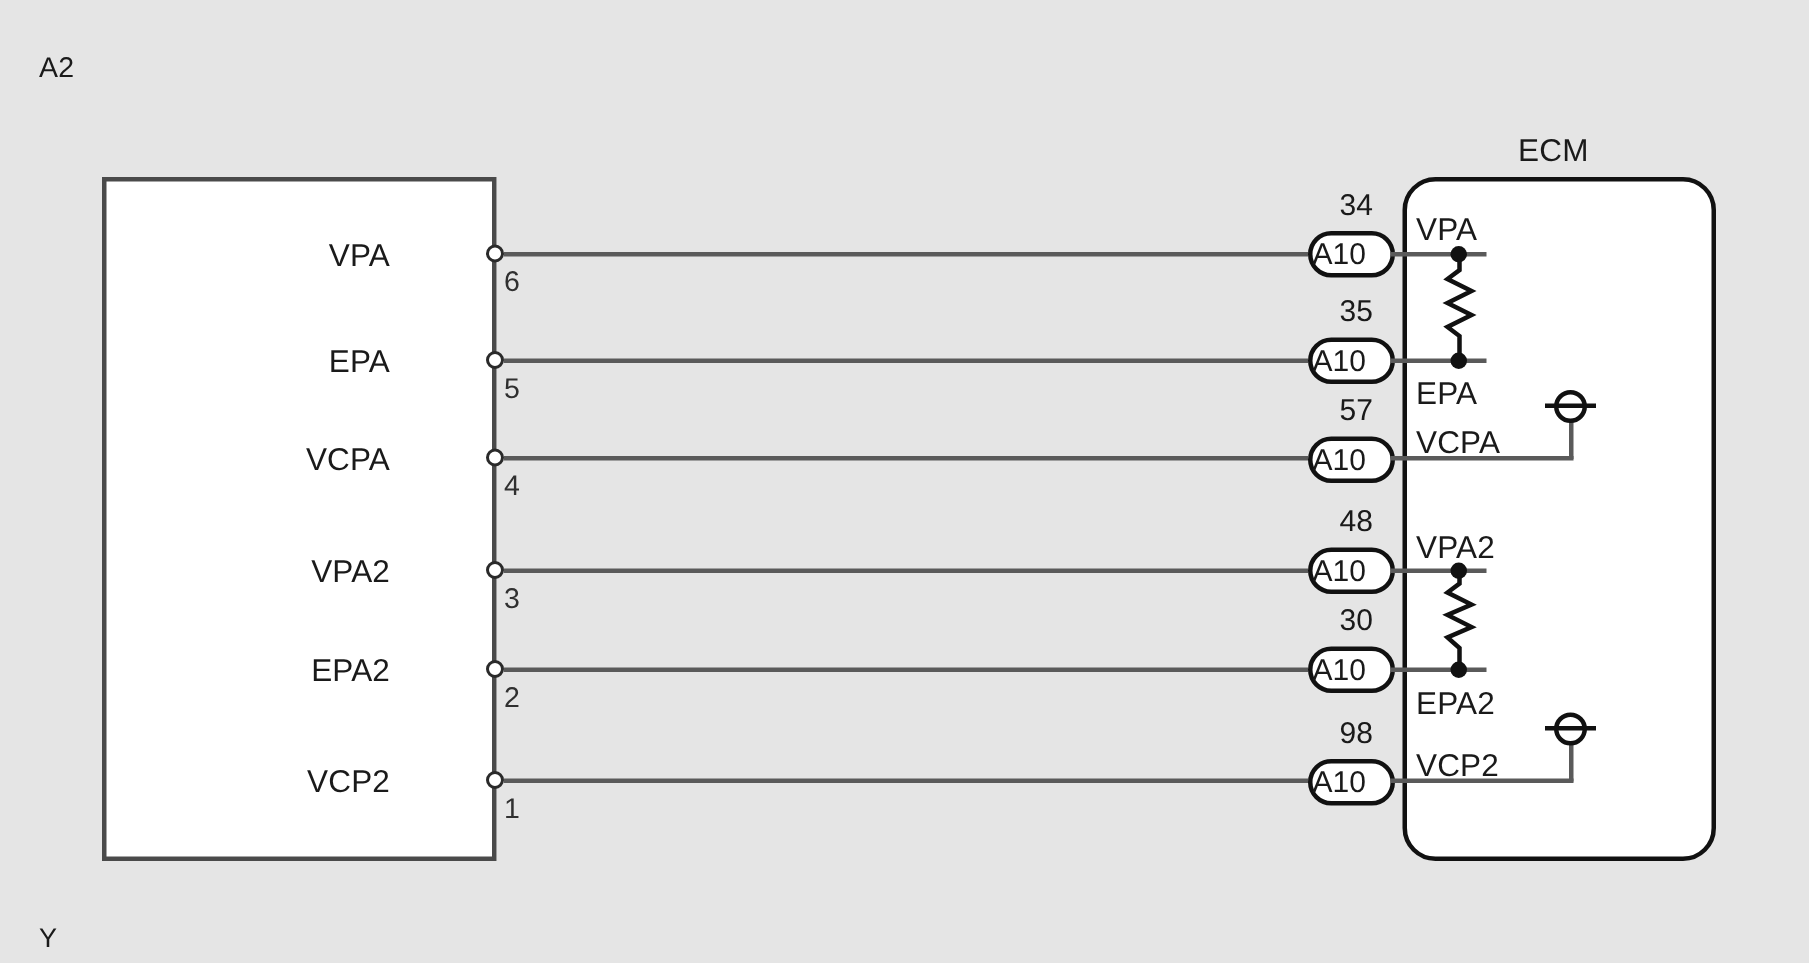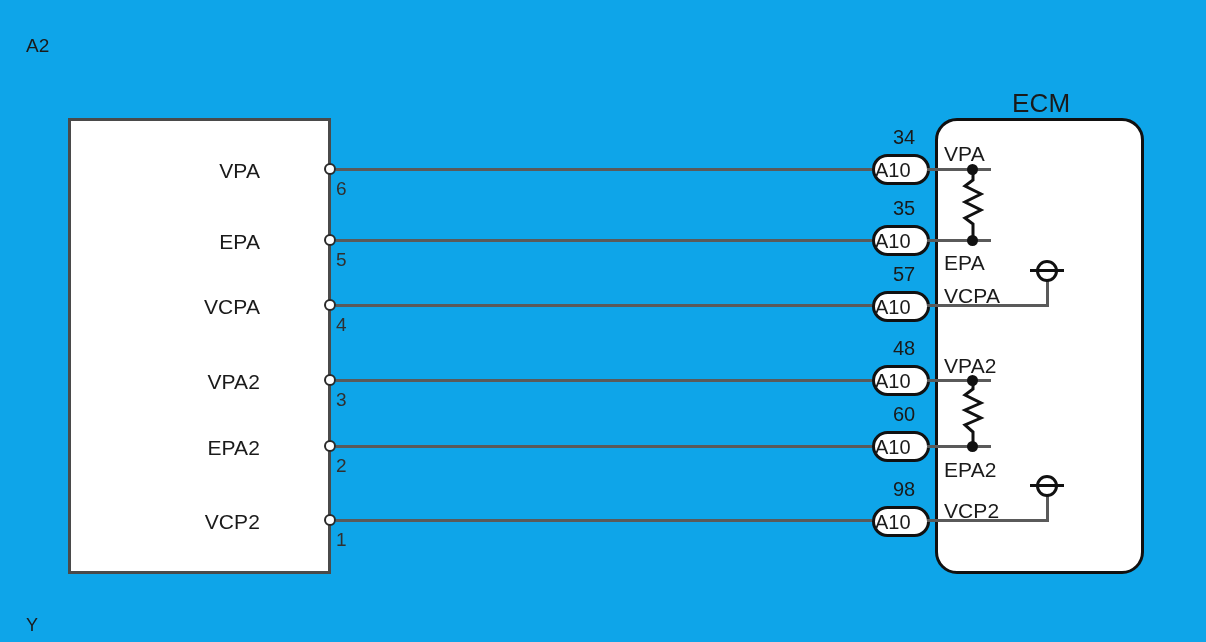--- a/index.html
+++ b/index.html
@@ -4,37 +4,37 @@
 <style>
   html, body {
     margin: 0;
     padding: 0;
     background: #ffffff;
   }
   #canvas {
     position: relative;
     width: 1206px;
     height: 642px;
-    background: #0ea5e9;
+    background: #e5e5e5;
     font-family: "Liberation Sans", sans-serif;
     overflow: hidden;
   }
   
   .txt {
     position: absolute;
     color: #1a1a1a;
     white-space: nowrap;
     line-height: 1;
   }
   .title-line {
     font-size: 19px;
     letter-spacing: 0.1px;
   }
   .ecm-title {
-    font-size: 26px;
+    font-size: 21px;
     letter-spacing: 0.2px;
   }
   .pin-label {
     font-size: 21px;
     text-align: right;
     letter-spacing: 0.1px;
   }
   .pin-num {
     font-size: 19px;
     color: #303030;
@@ -198,21 +198,21 @@
     <span class="txt conn-num" style="position:static;">A10</span>
   </div>
   <div class="wire-h" style="left:927px; top:379px; width:64px;"></div>
   <div class="txt ecm-sig" style="left:944px; top:355px;">VPA2</div>
   <div class="junction-dot" style="left:967px; top:375px;"></div>
 
   <div class="txt pin-label" style="left:142px; top:437px; width:118px;">EPA2</div>
   <div class="txt pin-num" style="left:336px; top:456px;">2</div>
   <div class="terminal" style="left:324px; top:440px;"></div>
   <div class="wire-h" style="left:336px; top:445px; width:536px;"></div>
-  <div class="txt conn-num" style="left:893px; top:404px;">60</div>
+  <div class="txt conn-num" style="left:893px; top:404px;">30</div>
   <div class="conn-oval" style="left:872px; top:431px;">
     <span class="txt conn-num" style="position:static;">A10</span>
   </div>
   <div class="wire-h" style="left:927px; top:445px; width:64px;"></div>
   <div class="txt ecm-sig" style="left:944px; top:459px;">EPA2</div>
   <div class="junction-dot" style="left:967px; top:441px;"></div>
 
   <svg class="resistor" style="left:962px; top:382px;" width="22" height="60">
     <polyline points="11,0 11,7 3,13 19,21 3,28 19,36 3,43 11,50 11,60" fill="none" stroke="#111111" stroke-width="3"></polyline>
   </svg>

